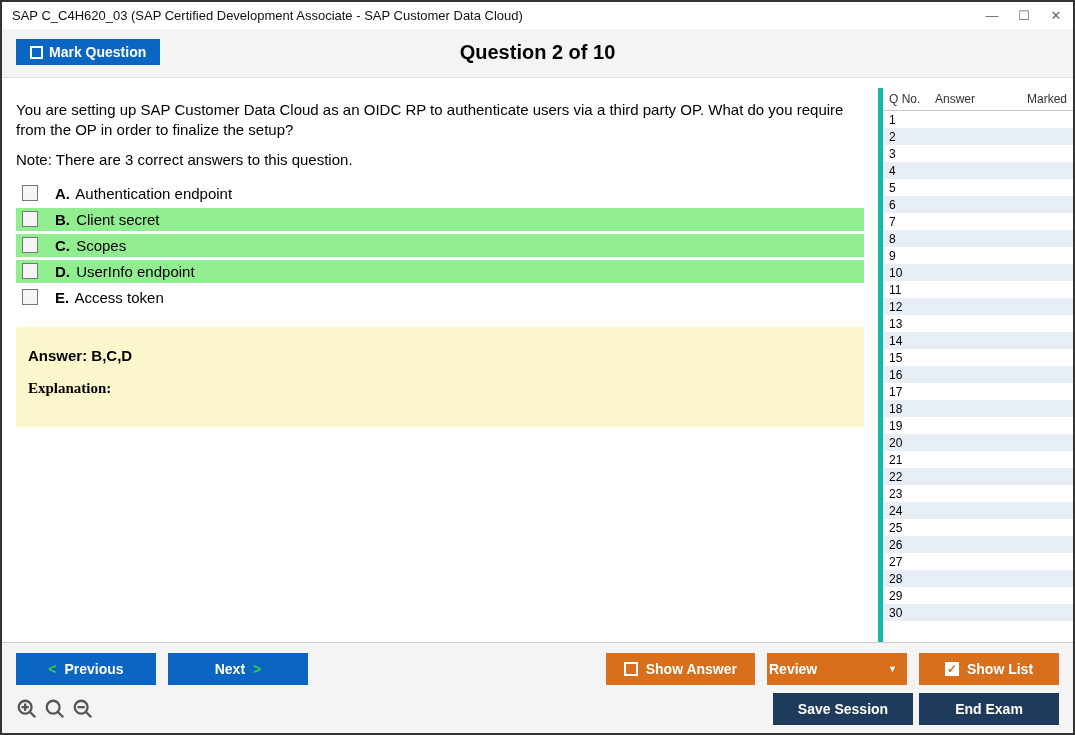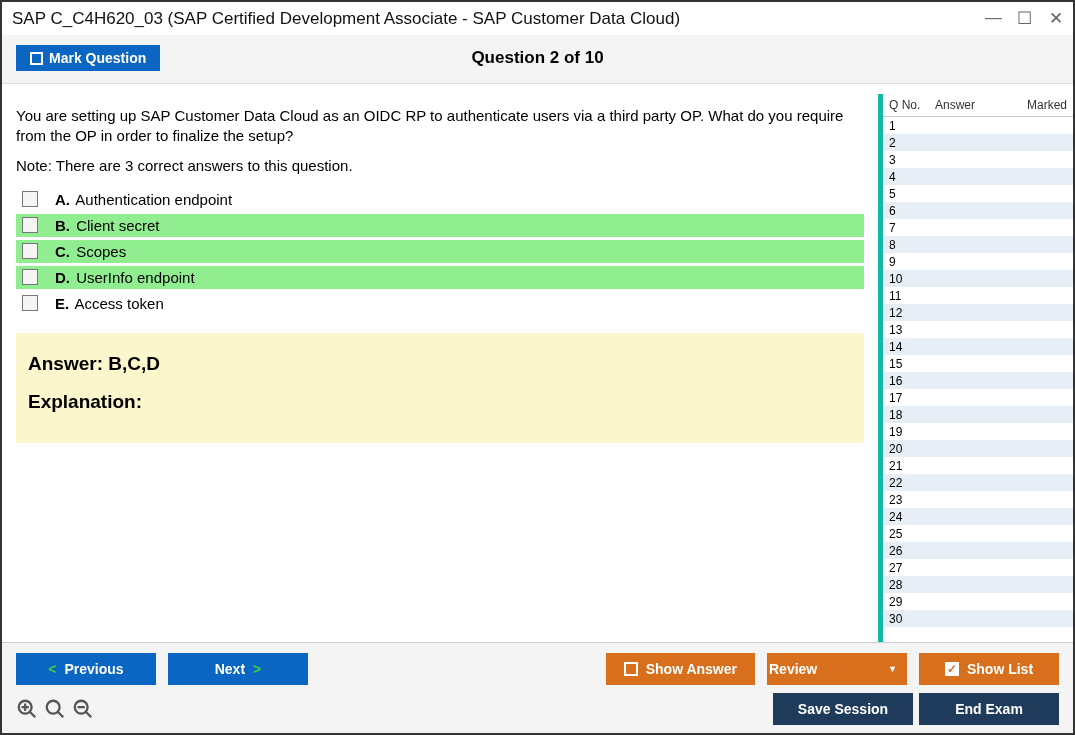--- a/index.html
+++ b/index.html
@@ -11,21 +11,21 @@
   border: 2px solid #333;
   display: flex;
   flex-direction: column;
 }
 .titlebar {
   display: flex;
   align-items: flex-end;
   justify-content: space-between;
   padding: 6px 10px;
   background: #fff;
-  font-size: 17px;
+  font-size: 13px;
   color: #111;
 }
 .titlebar-controls {
   display: flex;
   gap: 18px;
   color: #666;
 }
 .titlebar-controls span {
   width: 14px;
   text-align: center;
@@ -54,21 +54,21 @@
 .mark-btn .cb {
   width: 13px;
   height: 13px;
   border: 2px solid #fff;
   display: inline-block;
 }
 .question-header {
   position: absolute;
   left: 50%;
   transform: translateX(-50%);
-  font-size: 17px;
+  font-size: 20px;
   font-weight: bold;
 }
 .main {
   flex: 1;
   display: flex;
   overflow: hidden;
   margin-top: 10px;
 }
 .left {
   flex: 1;
@@ -100,24 +100,24 @@
   height: 16px;
   border: 1px solid #777;
   background: #f5f5f5;
   flex-shrink: 0;
 }
 .option .letter { font-weight: bold; margin-right: 2px; }
 .answerbox {
   background: #fbf6cc;
   padding: 20px 4px 30px 12px;
   margin-top: 18px;
-  font-size: 19px;
+  font-size: 15px;
 }
 .answerbox .ans-line { font-weight: bold; margin-bottom: 16px; }
-.answerbox .exp-line { font-weight: bold; }
+.answerbox .exp-line { font-weight: bold; font-family: Liberation Serif, serif; }
 .right {
   width: 195px;
   border-left: 5px solid #14b8a6;
   display: flex;
   flex-direction: column;
   font-size: 12px;
   position: relative;
 }
 .right-header {
   display: flex;

